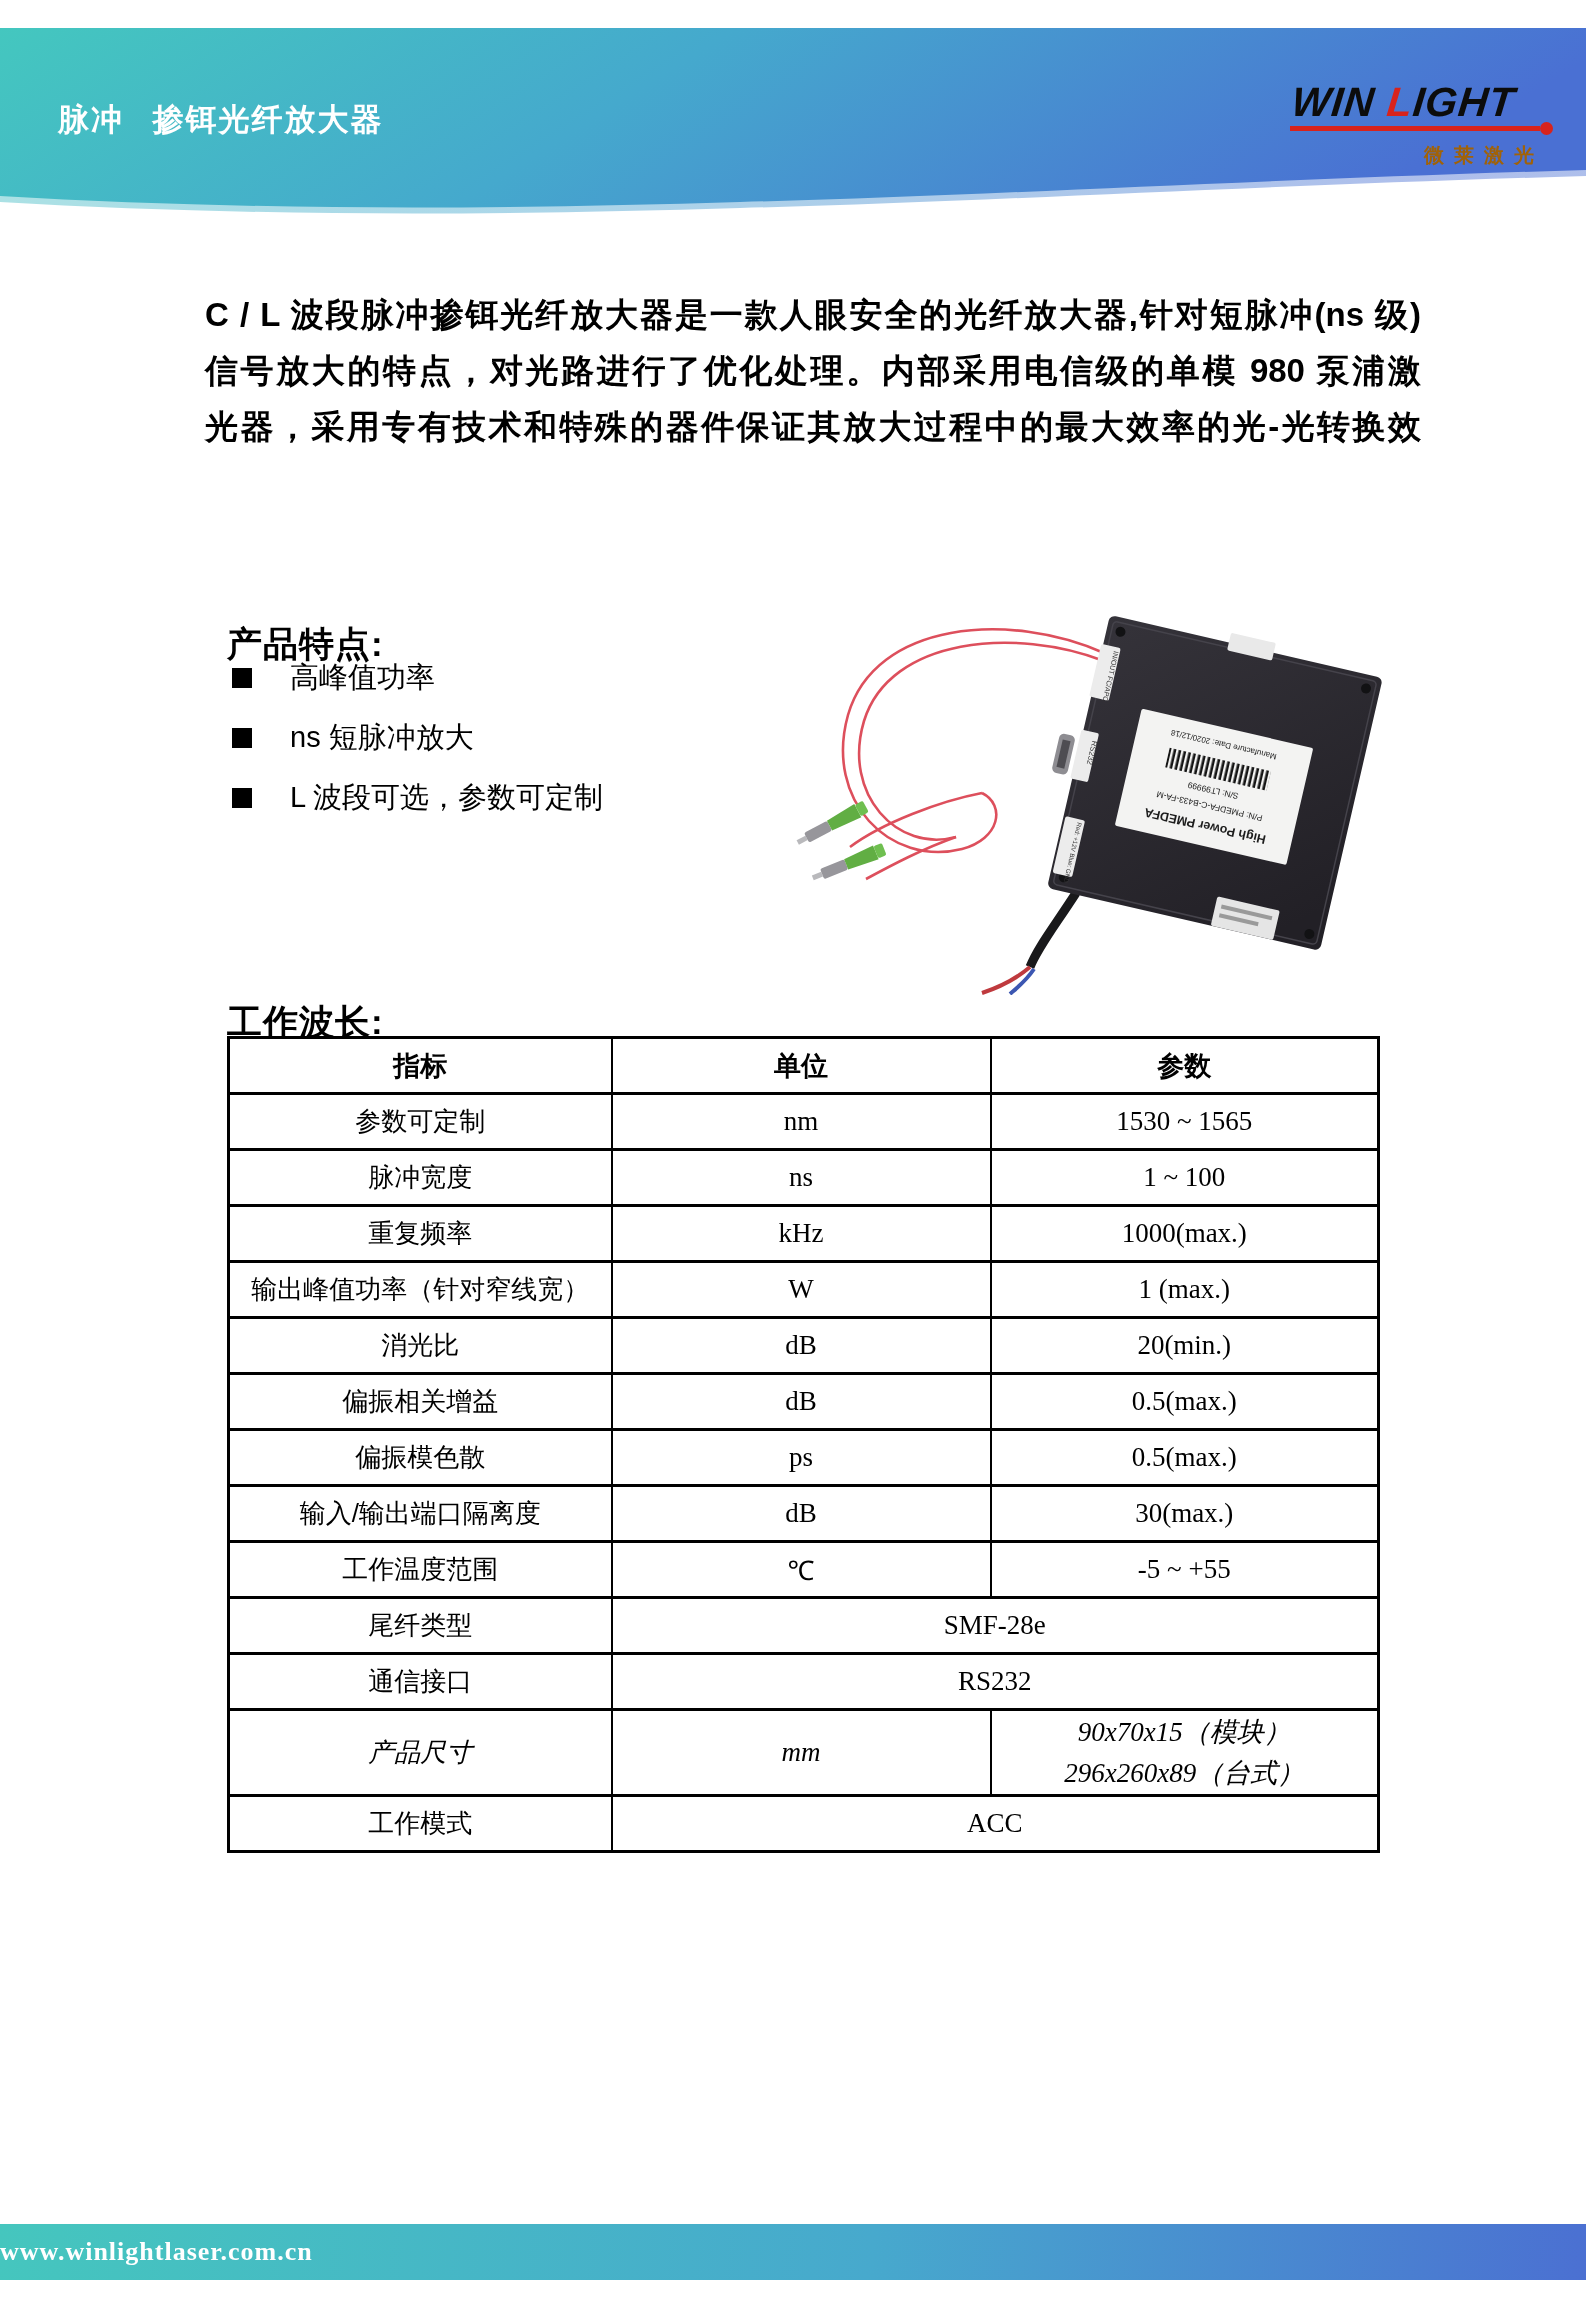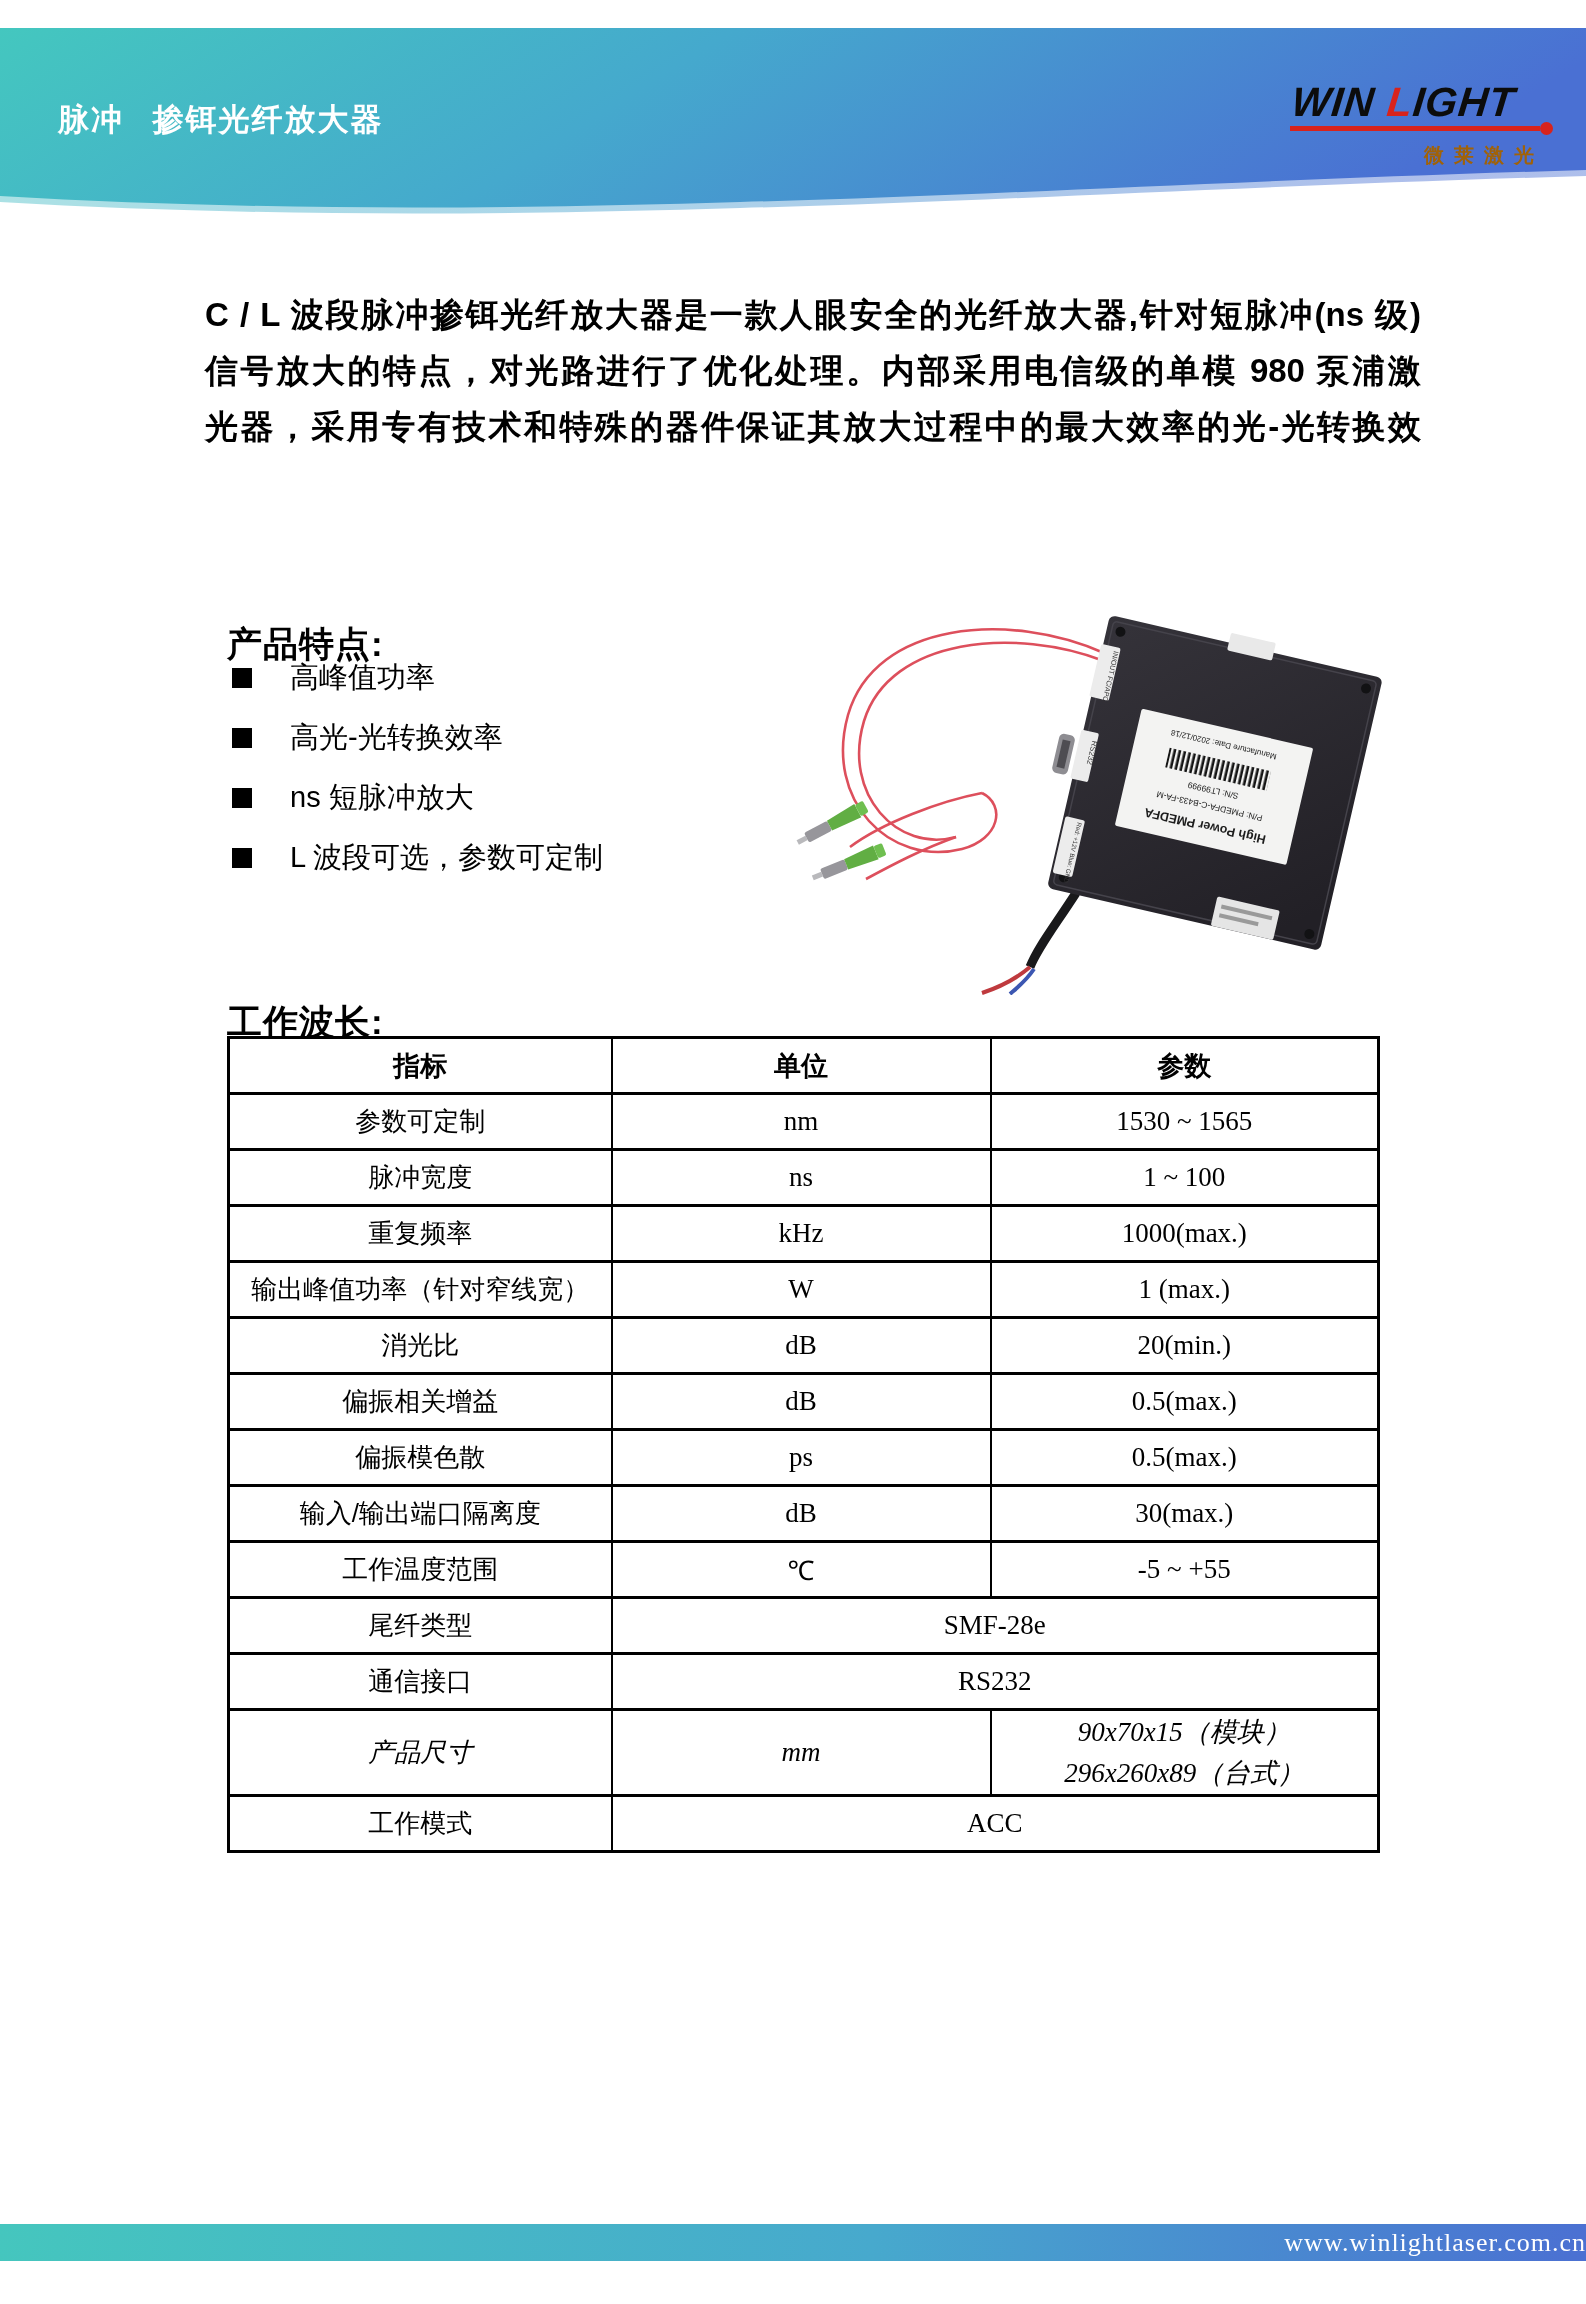--- a/index.html
+++ b/index.html
@@ -45,23 +45,23 @@
   .spec-table th,.spec-table td{border:2px solid #000;border-top-width:3px;border-bottom-width:3px;
               text-align:center;vertical-align:middle;padding:0;overflow:hidden;}
   .spec-table tr{height:56px;}
   .spec-table tr.size-row{height:86px;font-style:italic;}
   .spec-table th{font-size:27px;font-weight:700;}
   .c-name{font-size:26px;font-weight:500;}
   .serif{font-family:"Liberation Serif",serif;font-size:27px;font-weight:400;margin-left:32px;}
   .size-lines div{line-height:41px;font-family:"Liberation Serif",serif;font-size:27px;}
 
   
-  .footer-band{position:absolute;left:0;top:2224px;width:1586px;height:37px;
+  .footer-band{position:absolute;left:0;top:2224px;width:1586px;height:56px;
                background:linear-gradient(95deg,#45c6be 0%,#47a9cd 55%,#4b70d2 100%);
-               display:flex;align-items:center;justify-content:flex-end;}
+               display:flex;align-items:center;justify-content:flex-start;font-weight:bold;}
   .footer-url{font-family:"Liberation Serif",serif;font-size:26px;color:#fff;letter-spacing:1px;}
 </style>
 </head>
 <body>
 
 <div class="page">
 
   <header class="hero">
     <svg width="1586" height="250" viewBox="0 0 1586 250">
       <defs>
@@ -87,24 +87,20 @@
     <div class="intro-line jl">C / L 波段脉冲掺铒光纤放大器是一款人眼安全的光纤放大器,针对短脉冲(ns 级)</div>
     <div class="intro-line jl">信号放大的特点，对光路进行了优化处理。内部采用电信级的单模 980 泵浦激</div>
     <div class="intro-line jl">光器，采用专有技术和特殊的器件保证其放大过程中的最大效率的光-光转换效</div>
   </section>
 
   <h2 class="sec-heading h-features">产品特点:</h2>
   <ul class="features" style="list-style:none;margin:0;padding:0;">
     <li class="feature-item">
       <span class="bullet-square"></span>
       <span>高峰值功率</span>
-      </li>
-    <li class="feature-item">
-      <span class="bullet-square"></span>
-      <span>高光-光转换效率</span>
       </li>
     <li class="feature-item">
       <span class="bullet-square"></span>
       <span>ns 短脉冲放大</span>
       </li>
     <li class="feature-item">
       <span class="bullet-square"></span>
       <span>L 波段可选，参数可定制</span>
       </li>
   </ul>

